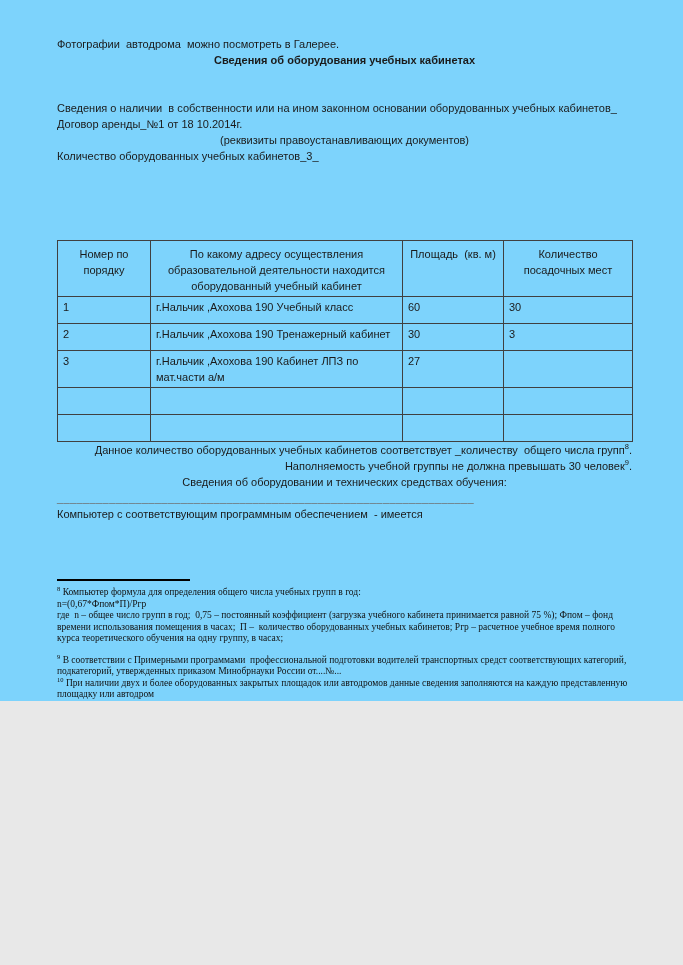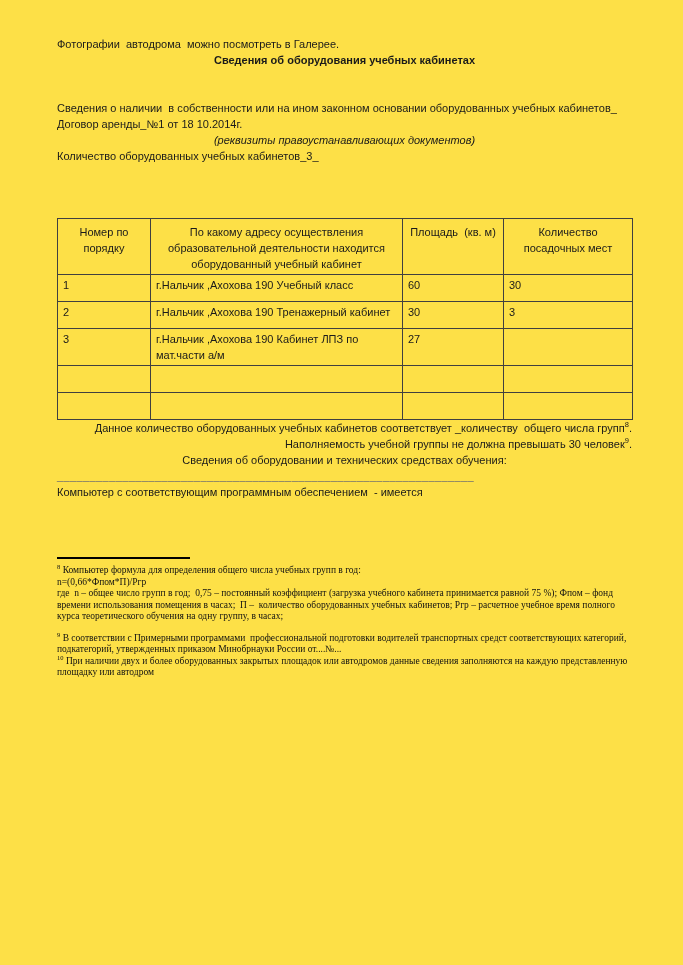--- a/index.html
+++ b/index.html
@@ -1,45 +1,45 @@
 <!DOCTYPE html>
 <html><head>
 <meta charset="utf-8">
 <style>
   html, body { margin:0; padding:0; background:#e8e8e8; }
   .page {
     position:relative;
-    width:683px; height:965px;
+    width:683px; height:701px;
     margin:0 auto;
-    background:#fde047;
+    background:#7dd3fc;
     color:#1a1a1a;
     font-family:"Liberation Sans", sans-serif;
     font-size:11px;
     line-height:16px;
     box-sizing:border-box;
     padding:36px 51px 16px 57px;
     overflow:hidden;
   }
   .page p { margin:0; white-space:pre-wrap; }
   .center { text-align:center; }
   .bold { font-weight:bold; }
   sup { font-size:7.5px; line-height:0; vertical-align:super; }
 
   .gallery-note { margin-top:0; }
   .doc-title { margin-top:20px; }
   .ownership { margin-top:32px; }
-  .requisites { margin-top:12px;font-style:italic; }
+  .requisites { margin-top:12px; }
   .validity { margin-top:10px; }
   .cab-count { margin-top:8px; }
 
   table.cabinets {
     border-collapse:collapse;
     table-layout:fixed;
     width:575px;
-    margin-top:54px;
+    margin-top:76px;
   }
   table.cabinets th, table.cabinets td {
     border:1px solid #404040;
     padding:2px 5px;
     vertical-align:top;
     font-weight:normal;
     font-size:11px;
     line-height:16px;
     white-space:pre-wrap;
     overflow:hidden;
@@ -147,19 +147,19 @@
   <p class="equipment-title center">Сведения об оборудовании и технических средствах обучения:</p>
 
   <p class="blank-line">________________________________________________________________</p>
 
   <p class="computer-line">Компьютер с соответствующим программным обеспечением  - имеется</p>
 
   <div class="fn-sep"></div>
 
   <div class="footnotes">
     <p><sup>8</sup><span> Компьютер формула для определения общего числа учебных групп в год:</span></p>
-    <p>n=(0,66*Фпом*П)/Ргр</p>
+    <p>n=(0,67*Фпом*П)/Ргр</p>
     <p>где  n – общее число групп в год;  0,75 – постоянный коэффициент (загрузка учебного кабинета принимается равной 75 %); Фпом – фонд времени использования помещения в часах;  П –  количество оборудованных учебных кабинетов; Ргр – расчетное учебное время полного курса теоретического обучения на одну группу, в часах;</p>
     <p class="fn-gap"><sup>9</sup><span> В соответствии с Примерными программами  профессиональной подготовки водителей транспортных средст соответствующих категорий, подкатегорий, утвержденных приказом Минобрнауки России от....№...</span></p>
     <p><sup>10</sup><span> При наличии двух и более оборудованных закрытых площадок или автодромов данные сведения заполняются на каждую представленную площадку или автодром</span></p>
   </div>
 
 </div>
 
 </body></html>

